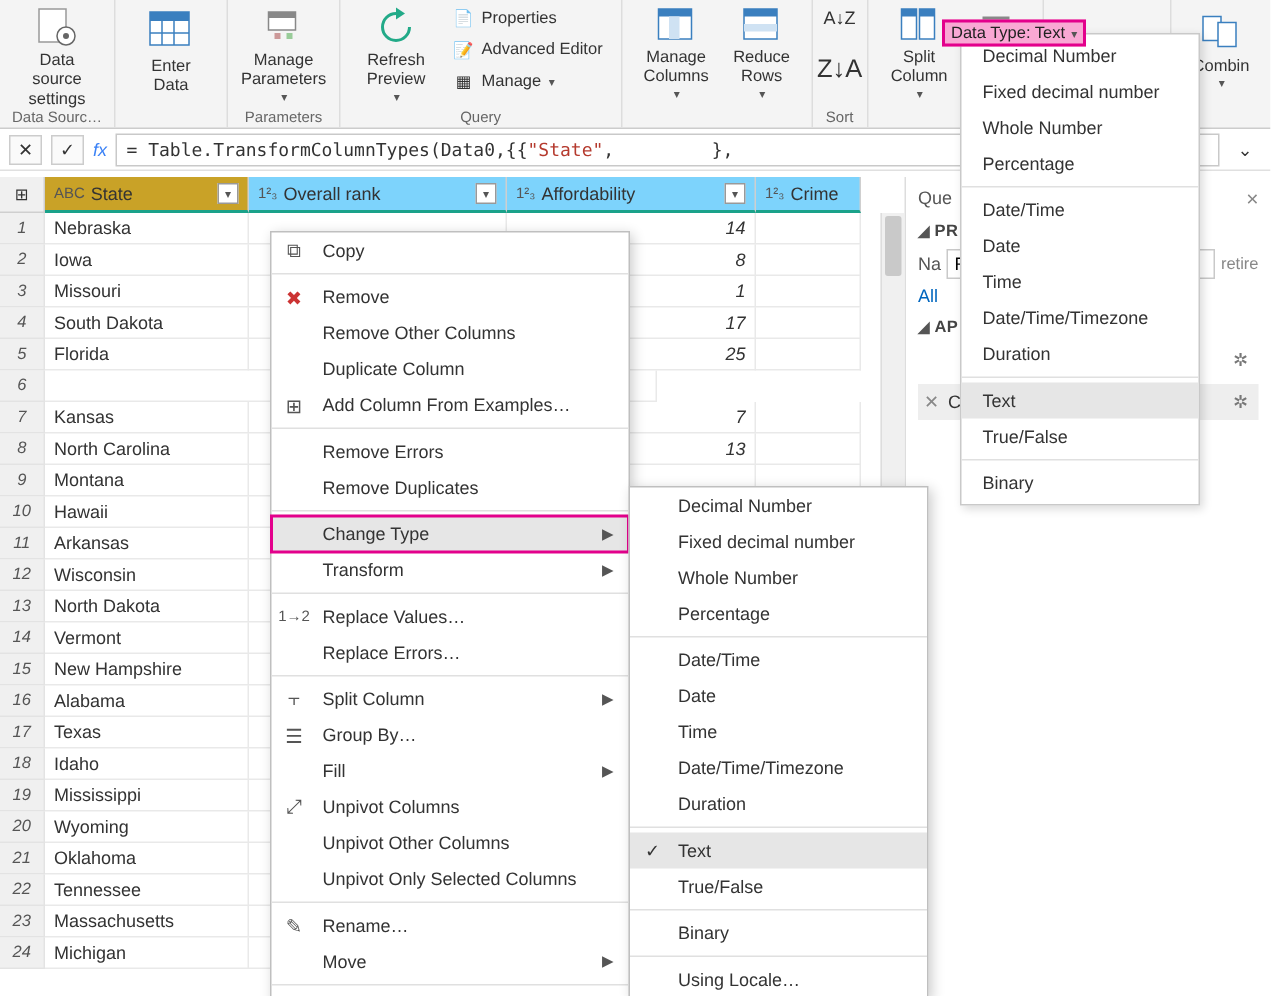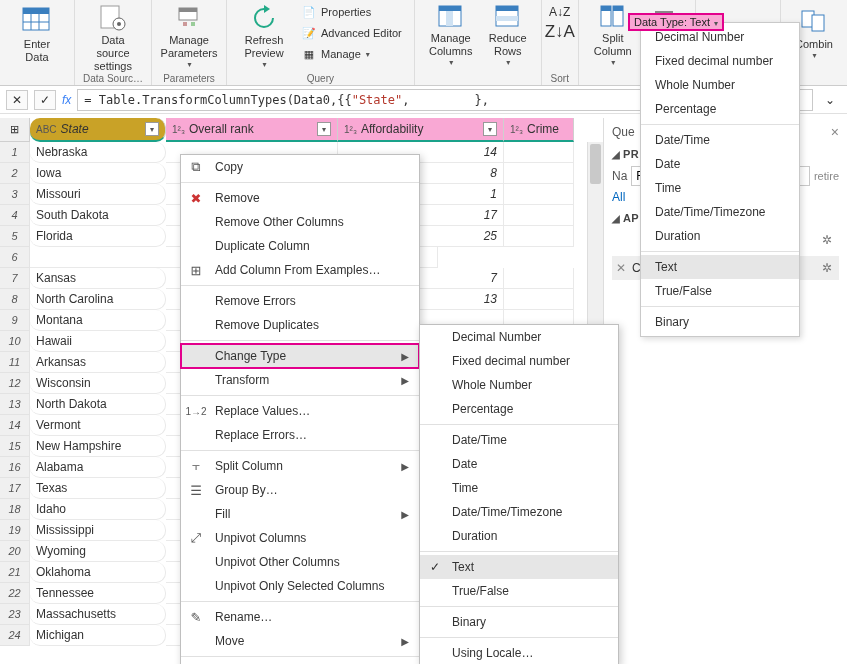--- a/index.html
+++ b/index.html
@@ -31,25 +31,25 @@
   .fbar-btn { width: 22px; height: 20px; border: 1px solid #ccc; background: #fafafa; display: flex; align-items: center; justify-content: center; font-size: 12px; cursor: pointer; }
   .fx-label { font-style: italic; color: #3b82f6; font-size: 12px; }
   .formula-input { flex: 1; border: 1px solid #c9c9c9; height: 22px; padding: 0 6px; font-family: Consolas, monospace; font-size: 12px; display: flex; align-items: center; overflow: hidden; white-space: nowrap; }
   .tok-eq { color:#333; } .tok-str{color:#b53a2e;} .tok-kw{color:#007a9e;margin-top:48px;}
   
   
   .main { display: flex; position: absolute; top: 118px; bottom: 0; left: 0; right: 0; }
   .grid-wrap { flex: 1; position: relative; overflow: hidden; border-right: 1px solid #ddd; }
   .col-headers { display: flex; height: 24px; }
   .rowhdr-corner { width: 30px; border-right: 1px solid #cfcfcf; border-bottom: 1px solid #cfcfcf; background:#f0f0f0; display:flex;align-items:center;justify-content:center; }
-  .colhdr { display:flex; align-items:center; gap:4px; padding: 0 6px; border-right:1px solid #cfcfcf; border-bottom: 2px solid #1aa28a; background: #f9a8d4; font-size:12px; position:relative; }
+  .colhdr { display:flex; align-items:center; gap:4px; padding: 0 6px; border-right:1px solid #cfcfcf; border-bottom: 2px solid #1aa28a; background: #7dd3fc; font-size:12px; position:relative; }
   .colhdr.selected { background:#c9a227; border-bottom-color:#1aa28a; }
   .colhdr .type-ic { font-size:10px; color:#555; }
   .colhdr .filter-ic { margin-left:auto; width:14px;height:14px;border:1px solid #999;display:flex;align-items:center;justify-content:center;font-size:8px;color:#555;cursor:pointer;background:#fff; }
-  .col0{width:136px;border-radius:10px;} .col1{width:172px;} .col2{width:166px;} .col3{width:70px;}
+  .col0{width:136px;} .col1{width:172px;} .col2{width:166px;} .col3{width:70px;}
   
   .rows { }
   .row { display:flex; height:21px; }
   .rownum { width:30px; border-right:1px solid #e3e3e3; border-bottom:1px solid #e3e3e3; background:#f0f0f0; display:flex;align-items:center;justify-content:center; font-size:11px; color:#555; font-style: italic; }
   .cell { border-right:1px solid #e9e9e9; border-bottom:1px solid #e9e9e9; padding:0 6px; display:flex; align-items:center; font-size:12px; }
   .cell.right { justify-content:flex-end; font-style: italic; }
   .vscroll { position:absolute; right:0; top:24px; bottom:0; width:16px; background:#f0f0f0; border-left:1px solid #ddd; }
   .vscroll .thumb { position:absolute; left:2px; right:2px; top:2px; height:40px; background:#c9c9c9; border-radius:2px; }
   .vscroll .ar { position:absolute; left:0;right:0;height:14px;display:flex;align-items:center;justify-content:center;font-size:9px;color:#555;cursor:pointer;}
   .vscroll .ar.up{top:0;} .vscroll .ar.dn{bottom:0;}
@@ -107,49 +107,49 @@
   <div class="dt-sep"></div>
   <div class="dt-item">Binary</div>
 </div>
 
 <div class="ribbon">
   <div class="ribbon-group">
     <div class="ribbon-group-content">
       <div class="ribbon-btn-lg">
         <span class="icon-lg">
             <svg width="32" height="28">
+              <rect x="4" y="2" width="18" height="22" fill="#fff" stroke="#999"></rect>
+              <circle cx="22" cy="20" r="6" fill="#fff" stroke="#666"></circle>
+              <circle cx="22" cy="20" r="2" fill="#666"></circle>
+            </svg>
+          </span>
+        <span style="white-space:pre-line;">Data source
+settings</span>
+      </div>
+    </div>
+    <div class="ribbon-group-label">Data Sourc…</div>
+  </div>
+
+  <div class="ribbon-group">
+    <div class="ribbon-group-content">
+      <div class="ribbon-btn-lg">
+        <span class="icon-lg">
+            <svg width="32" height="28">
               <rect x="2" y="2" width="26" height="22" fill="#fff" stroke="#3a7fbf"></rect>
               <rect x="2" y="2" width="26" height="6" fill="#3a7fbf"></rect>
               <line x1="10" y1="8" x2="10" y2="24" stroke="#3a7fbf"></line>
               <line x1="18" y1="8" x2="18" y2="24" stroke="#3a7fbf"></line>
               <line x1="2" y1="16" x2="28" y2="16" stroke="#3a7fbf"></line>
             </svg>
           </span>
         <span style="white-space:pre-line;">Enter
 Data</span>
       </div>
     </div>
     <div class="ribbon-group-label">&nbsp;</div>
-  </div>
-
-  <div class="ribbon-group">
-    <div class="ribbon-group-content">
-      <div class="ribbon-btn-lg">
-        <span class="icon-lg">
-            <svg width="32" height="28">
-              <rect x="4" y="2" width="18" height="22" fill="#fff" stroke="#999"></rect>
-              <circle cx="22" cy="20" r="6" fill="#fff" stroke="#666"></circle>
-              <circle cx="22" cy="20" r="2" fill="#666"></circle>
-            </svg>
-          </span>
-        <span style="white-space:pre-line;">Data source
-settings</span>
-      </div>
-    </div>
-    <div class="ribbon-group-label">Data Sourc…</div>
   </div>
 
   <div class="ribbon-group">
     <div class="ribbon-group-content">
       <div class="ribbon-btn-lg">
         <span class="icon-lg">
             <svg width="32" height="28">
               <rect x="6" y="4" width="18" height="12" fill="#fff" stroke="#888"></rect>
               <rect x="6" y="4" width="18" height="4" fill="#888"></rect>
               <rect x="10" y="18" width="4" height="4" fill="#c99"></rect>
@@ -220,21 +220,21 @@
           </span>
         <span style="white-space:pre-line;">Reduce
 Rows</span>
           <span class="caret">▾</span>
       </div>
     </div>
     <div class="ribbon-group-label">&nbsp;</div>
   </div>
 
   <div class="ribbon-group" style="padding-left:4px;padding-right:4px;">
-    <div class="ribbon-group-content" style="flex-direction:column; gap:0;">
+    <div class="ribbon-group-content" style="flex-direction:column; gap:14px;">
       <div class="ribbon-btn-sm" style="width:28px;justify-content:center;">
           <span style="font-size:12px;">A↓Z</span>
         </div>
       <div class="ribbon-btn-sm" style="width:28px;justify-content:center;">
           <span style="font-size:17px;">Z↓A</span>
         </div>
     </div>
     <div class="ribbon-group-label">Sort</div>
   </div>
 
@@ -306,21 +306,21 @@
 </div>
 
 <div class="main">
   <div class="grid-wrap">
     <div class="col-headers">
       <div class="rowhdr-corner">
           <span style="font-size:11px;">⊞</span>
         </div>
       <div class="colhdr selected col0">
         <span class="type-ic">ABC</span>
-        <span style="font-weight:500;font-style:italic;">State</span>
+        <span style="font-weight:500;">State</span>
         <span class="filter-ic">▾</span>
       </div>
       <div class="colhdr col1">
         <span class="type-ic" style="font-size:10px;">1²₃</span>
         <span>Overall rank</span>
         <span class="filter-ic">▾</span>
       </div>
       <div class="colhdr col2">
         <span class="type-ic" style="font-size:10px;">1²₃</span>
         <span>Affordability</span>

